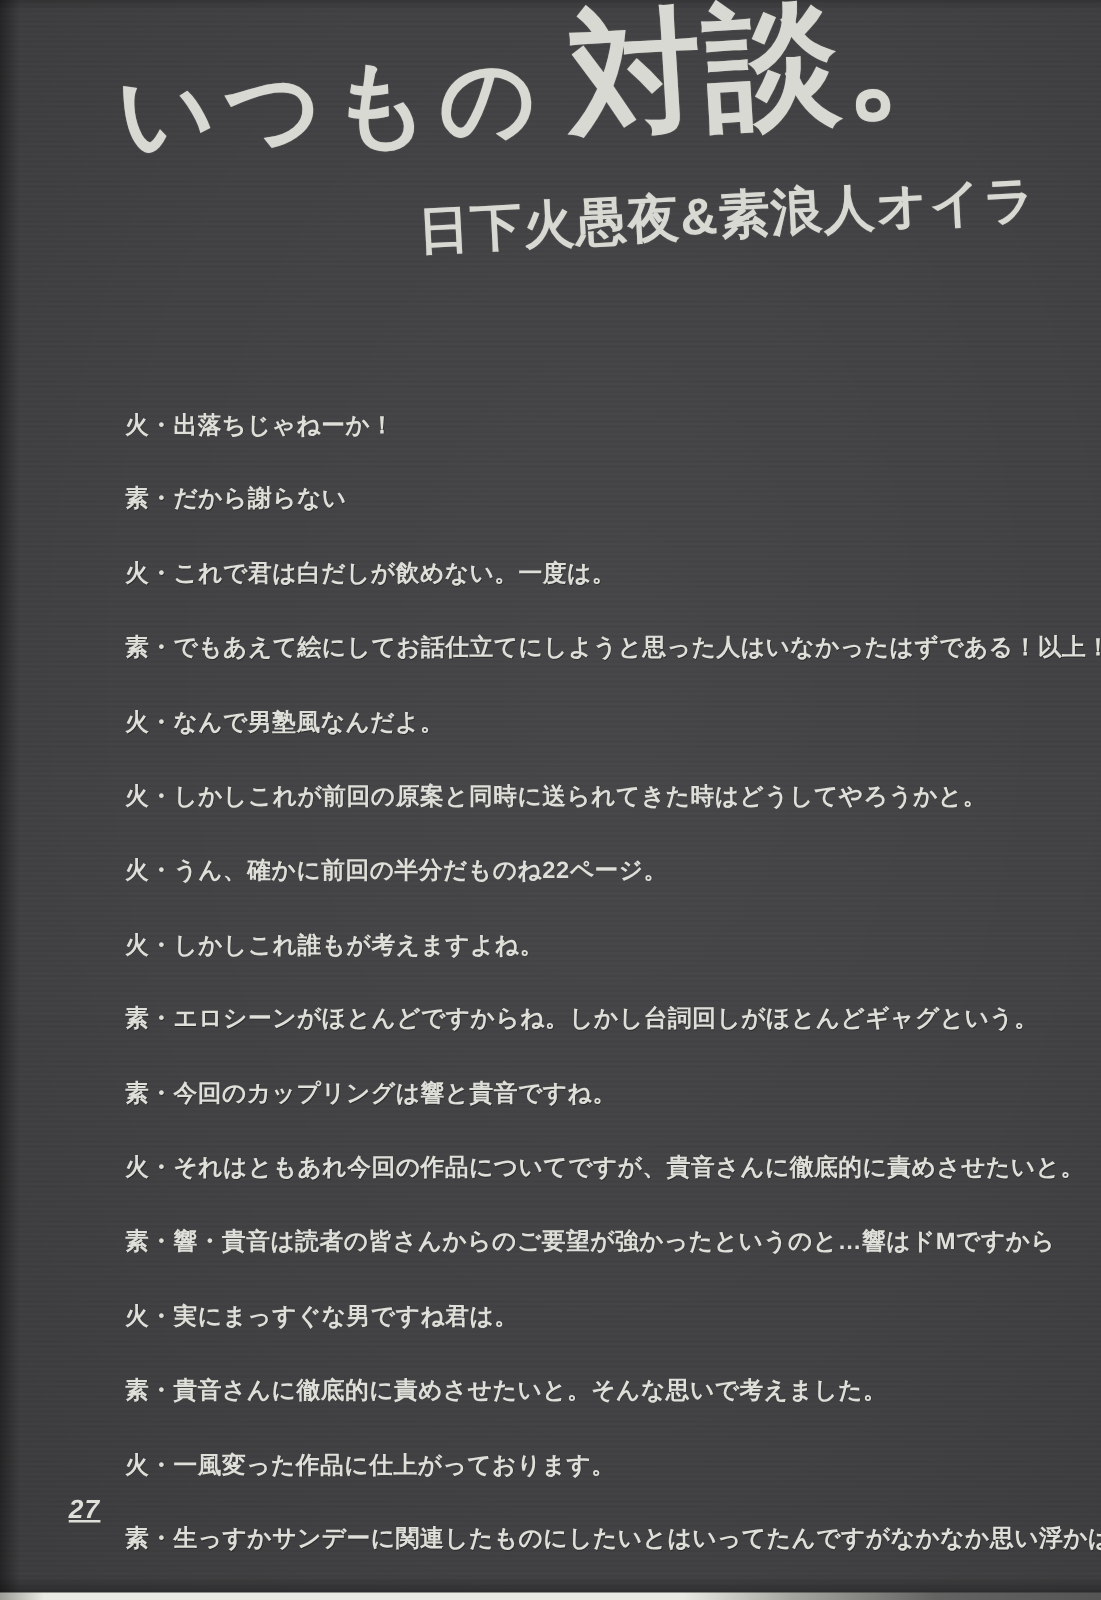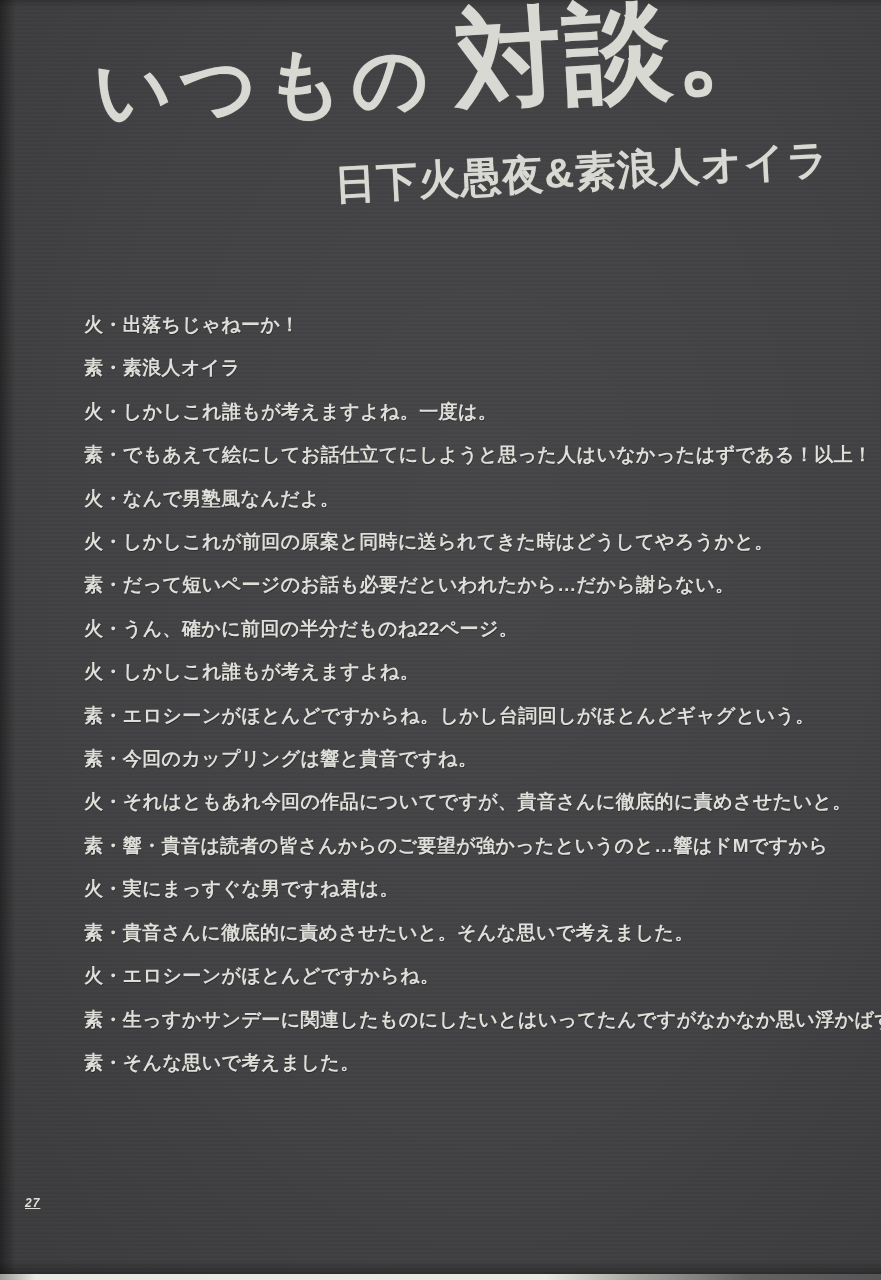--- a/index.html
+++ b/index.html
@@ -81,32 +81,32 @@
     letter-spacing: 1px;
     color: var(--title_ink);
     white-space: nowrap;
     text-shadow: 0 0 1px rgba(255,255,255,0.3);
   }
   
   .dialogue {
     position: absolute; left: 84px; top: 303px; width: 790px;
   }
   .dialogue p {
-    margin: 0;
+    margin: 16px;
     line-height: 43.4px;
     font-size: 19px;
     font-weight: bold;
     letter-spacing: 0.4px;
     color: var(--ink);
     white-space: nowrap;
     text-shadow: 0.5px 0.5px 0 rgba(0,0,0,0.35);
   }
   .page-number {
-    position: absolute; left: 25px; top: 1196px;
-    font-size: 12px;
+    position: absolute; left: 55px; top: 1196px;
+    font-size: 21px;
     font-weight: bold;
     letter-spacing: 1px;
     color: var(--ink);
     font-style: italic;
     text-decoration: underline;
   }
 </style>
 </head>
 <body>
 
@@ -116,35 +116,34 @@
   <div class="edge-left"></div>
 
   <div class="title-block">
     <span class="title-word-1">いつもの</span><span class="title-word-2">対談。</span>
   </div>
 
   <div class="byline">日下火愚夜&amp;素浪人オイラ</div>
 
   <div class="dialogue">
     <p>火・出落ちじゃねーか！</p>
-    <p>素・素浪人オイラ</p>
-    <p>火・しかしこれ誰もが考えますよね。一度は。</p>
+    <p>素・だから謝らない</p>
+    <p>火・これで君は白だしが飲めない。一度は。</p>
     <p>素・でもあえて絵にしてお話仕立てにしようと思った人はいなかったはずである！以上！</p>
     <p>火・なんで男塾風なんだよ。</p>
     <p>火・しかしこれが前回の原案と同時に送られてきた時はどうしてやろうかと。</p>
-    <p>素・だって短いページのお話も必要だといわれたから…だから謝らない。</p>
     <p>火・うん、確かに前回の半分だものね22ページ。</p>
     <p>火・しかしこれ誰もが考えますよね。</p>
     <p>素・エロシーンがほとんどですからね。しかし台詞回しがほとんどギャグという。</p>
     <p>素・今回のカップリングは響と貴音ですね。</p>
     <p>火・それはともあれ今回の作品についてですが、貴音さんに徹底的に責めさせたいと。</p>
     <p>素・響・貴音は読者の皆さんからのご要望が強かったというのと…響はドMですから</p>
     <p>火・実にまっすぐな男ですね君は。</p>
     <p>素・貴音さんに徹底的に責めさせたいと。そんな思いで考えました。</p>
-    <p>火・エロシーンがほとんどですからね。</p>
+    <p>火・一風変った作品に仕上がっております。</p>
     <p>素・生っすかサンデーに関連したものにしたいとはいってたんですがなかなか思い浮かばず</p>
     <p>素・そんな思いで考えました。</p>
   </div>
 
   <div class="page-number">27</div>
 
   <div class="edge-bottom-shadow"></div>
   <div class="edge-bottom-light"></div>
 
 </div>

